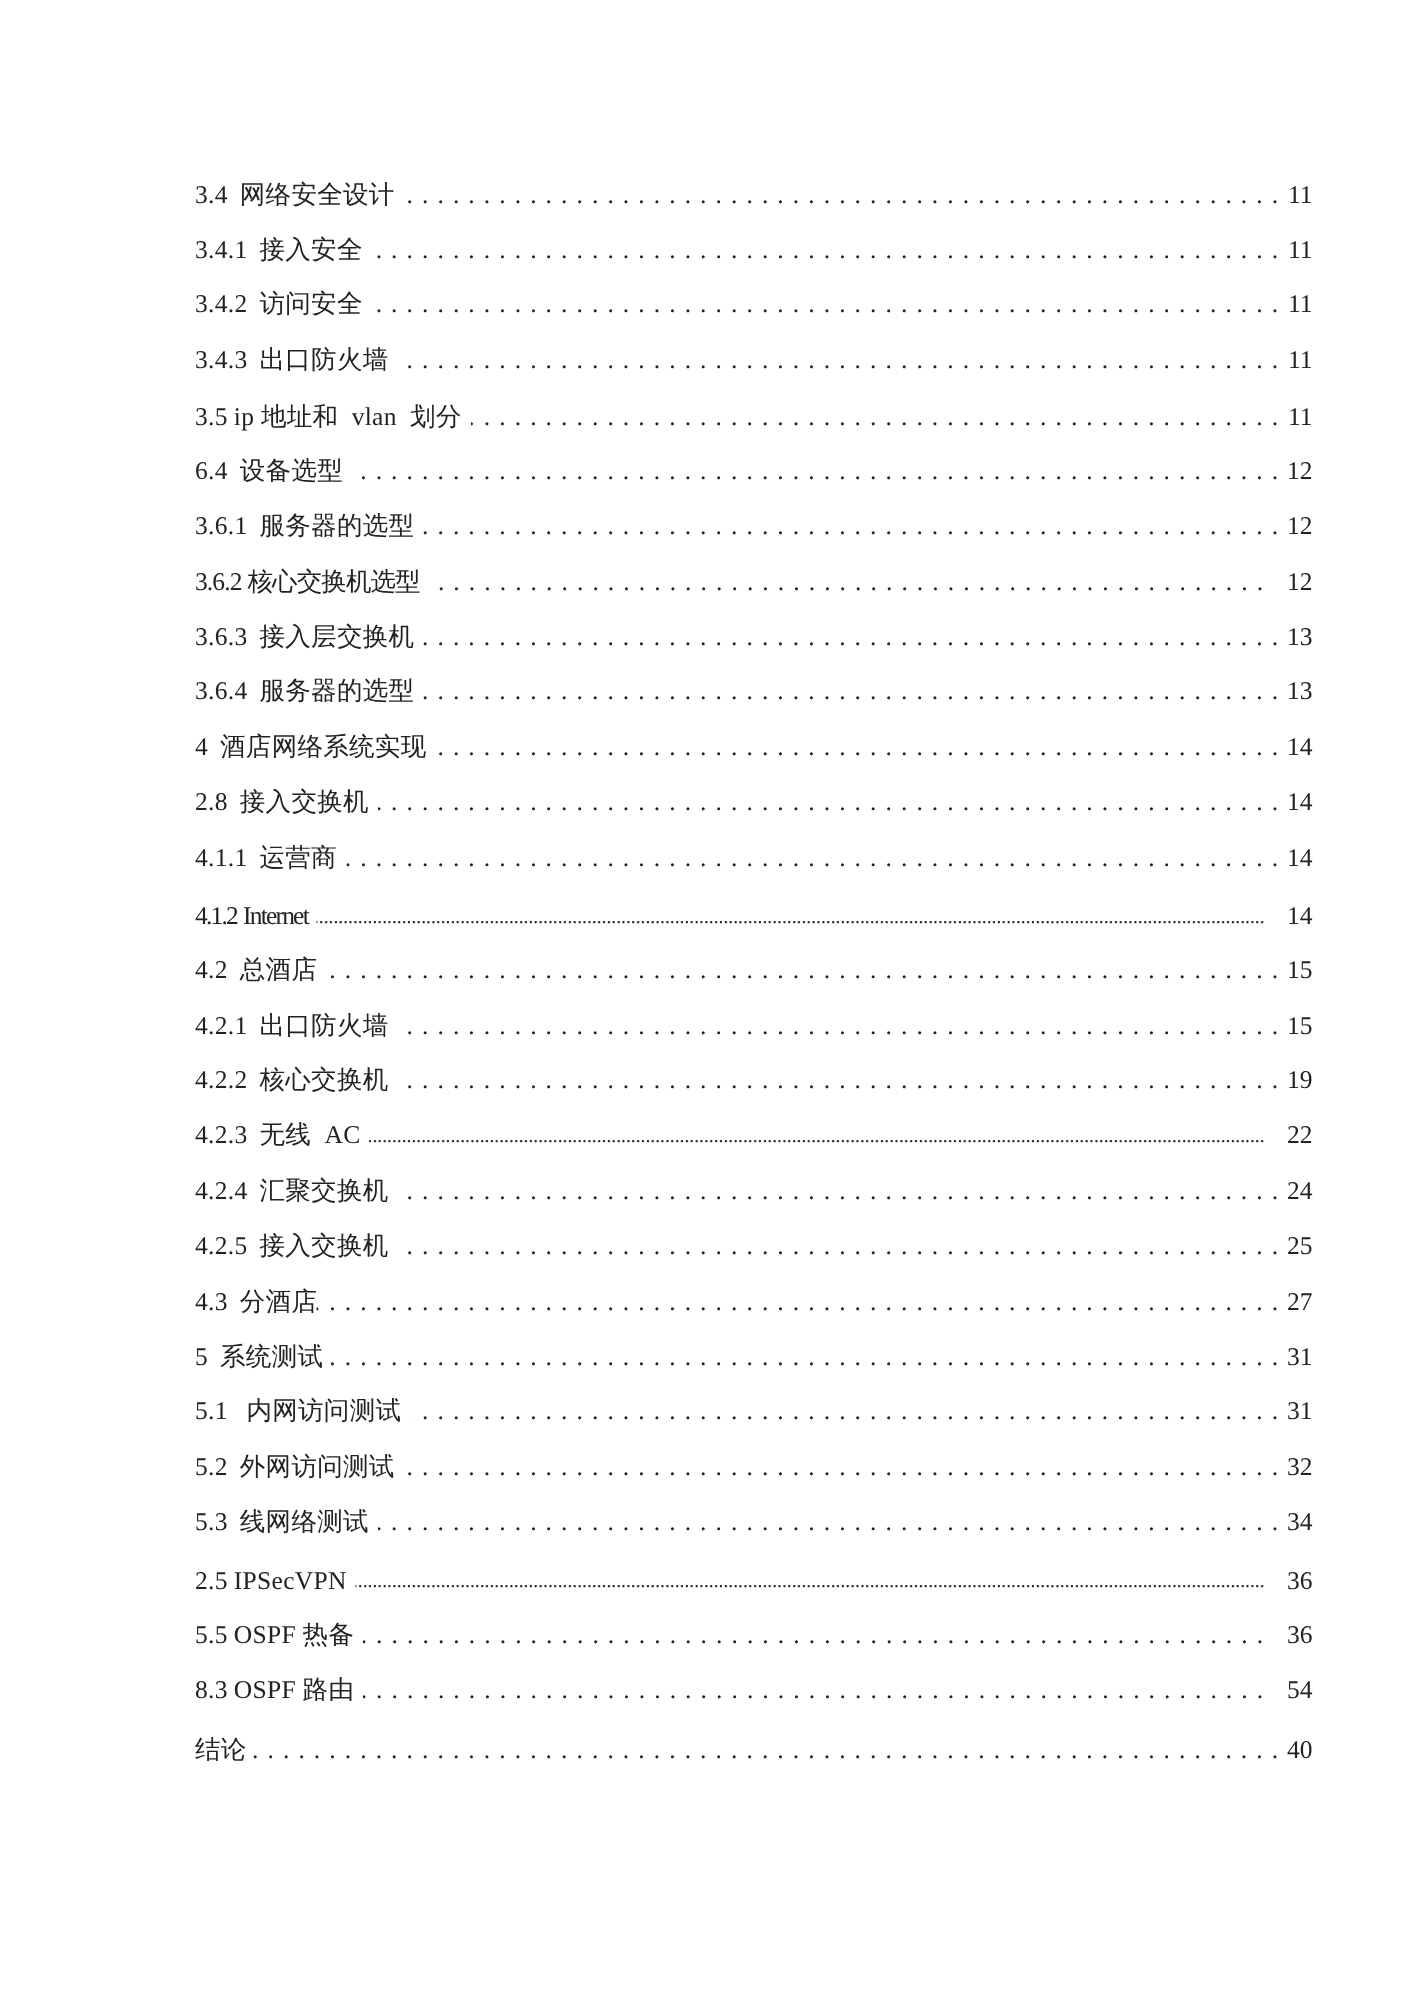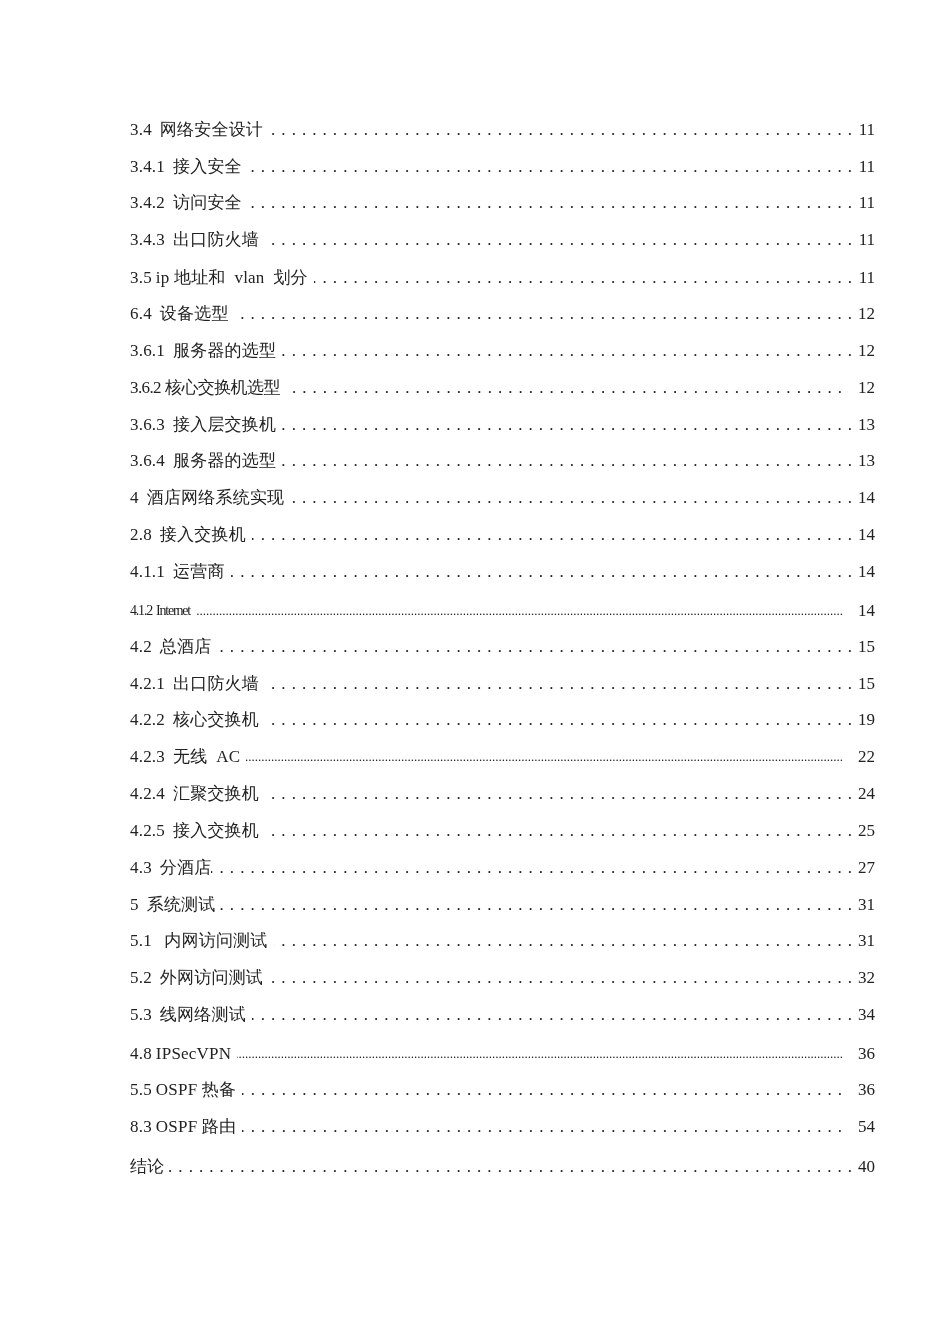--- a/index.html
+++ b/index.html
@@ -34,21 +34,21 @@
     }
     .toc-label {
       flex: 0 0 auto;
       padding-right: 6px;
       background: #fff;
       letter-spacing: 0.2px;
     }
     .toc-label .num { margin-right: 8px; }
     .toc-row.tight .toc-label .num { margin-right: 4px; }
     .toc-row.condensed .toc-label {
-      font-size: 14px;
+      font-size: 17px;
       letter-spacing: -1.2px;
     }
     .toc-leader {
       flex: 1 1 auto;
       overflow: hidden;
       position: relative;
       height: 26px;
     }
     .toc-leader::before {
       content: ". . . . . . . . . . . . . . . . . . . . . . . . . . . . . . . . . . . . . . . . . . . . . . . . . . . . . . . . . . . . . . . . . . . . . . . . . . . . . . . . . . . . . . . . . . . . . . .";
@@ -220,21 +220,21 @@
     <span class="toc-page">32</span>
   </div>
 
   <div class="toc-row" style="top:885px">
     <span class="toc-label"><span class="num">5.3</span><span>线网络测试</span></span>
     <span class="toc-leader"></span>
     <span class="toc-page">34</span>
   </div>
 
   <div class="toc-row dense tight gap" style="top:924px">
-    <span class="toc-label"><span class="num">4.8</span><span>IPSecVPN</span></span>
+    <span class="toc-label"><span class="num">2.5</span><span>IPSecVPN</span></span>
     <span class="toc-leader"></span>
     <span class="toc-page">36</span>
   </div>
 
   <div class="toc-row tight gap" style="top:960px">
     <span class="toc-label"><span class="num">5.5</span><span>OSPF 热备</span></span>
     <span class="toc-leader"></span>
     <span class="toc-page">36</span>
   </div>
 

